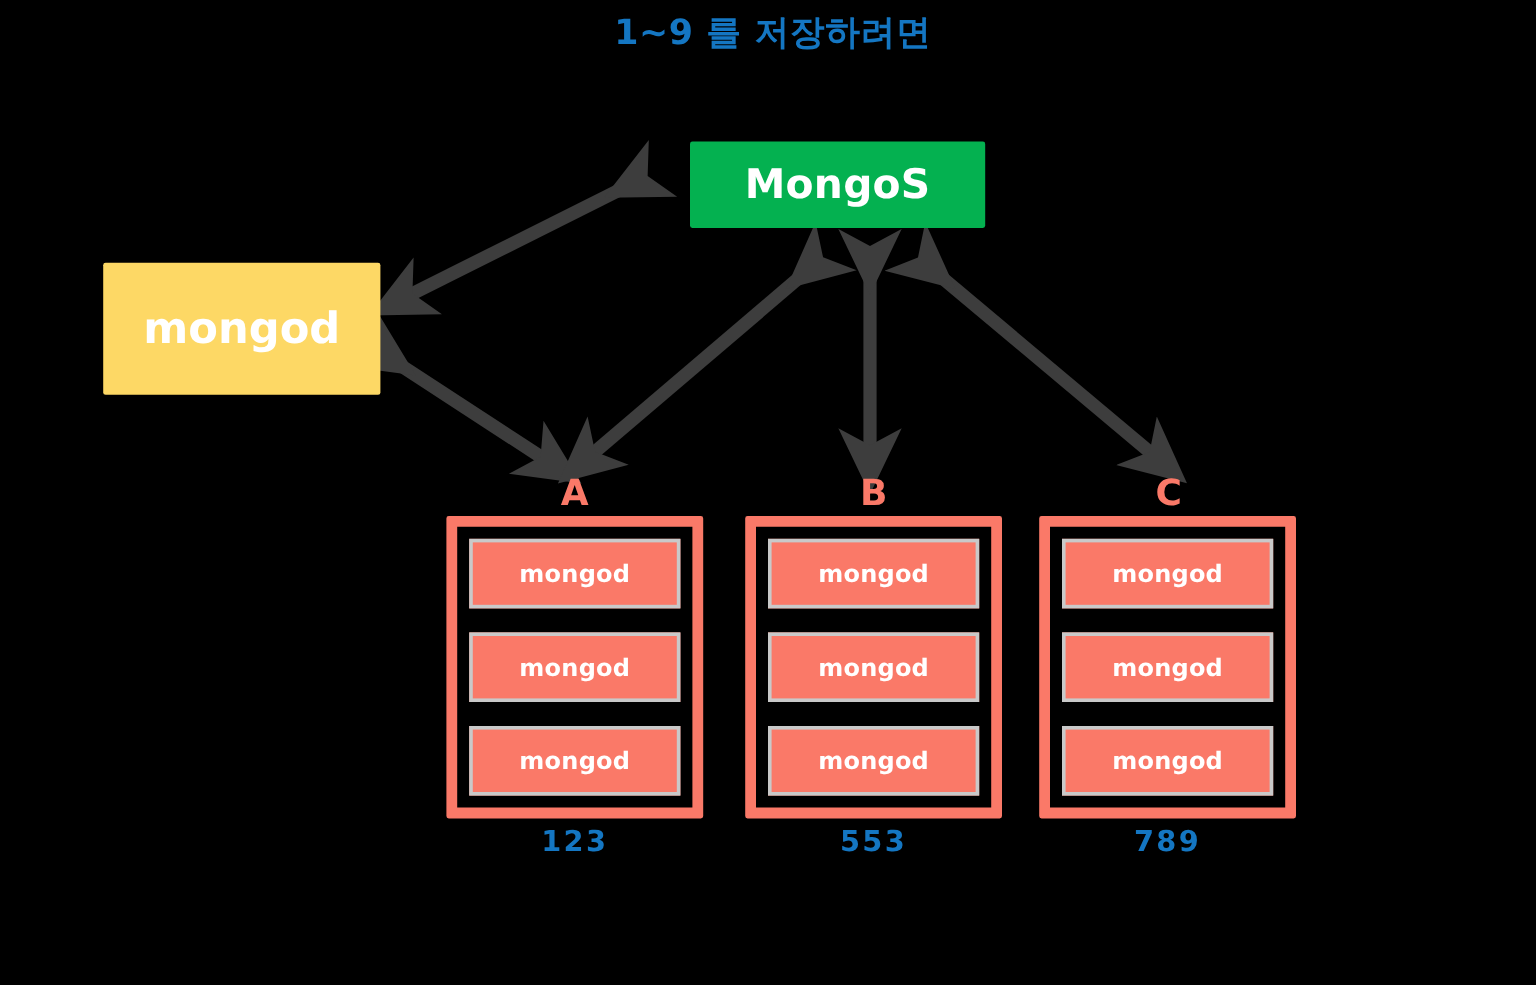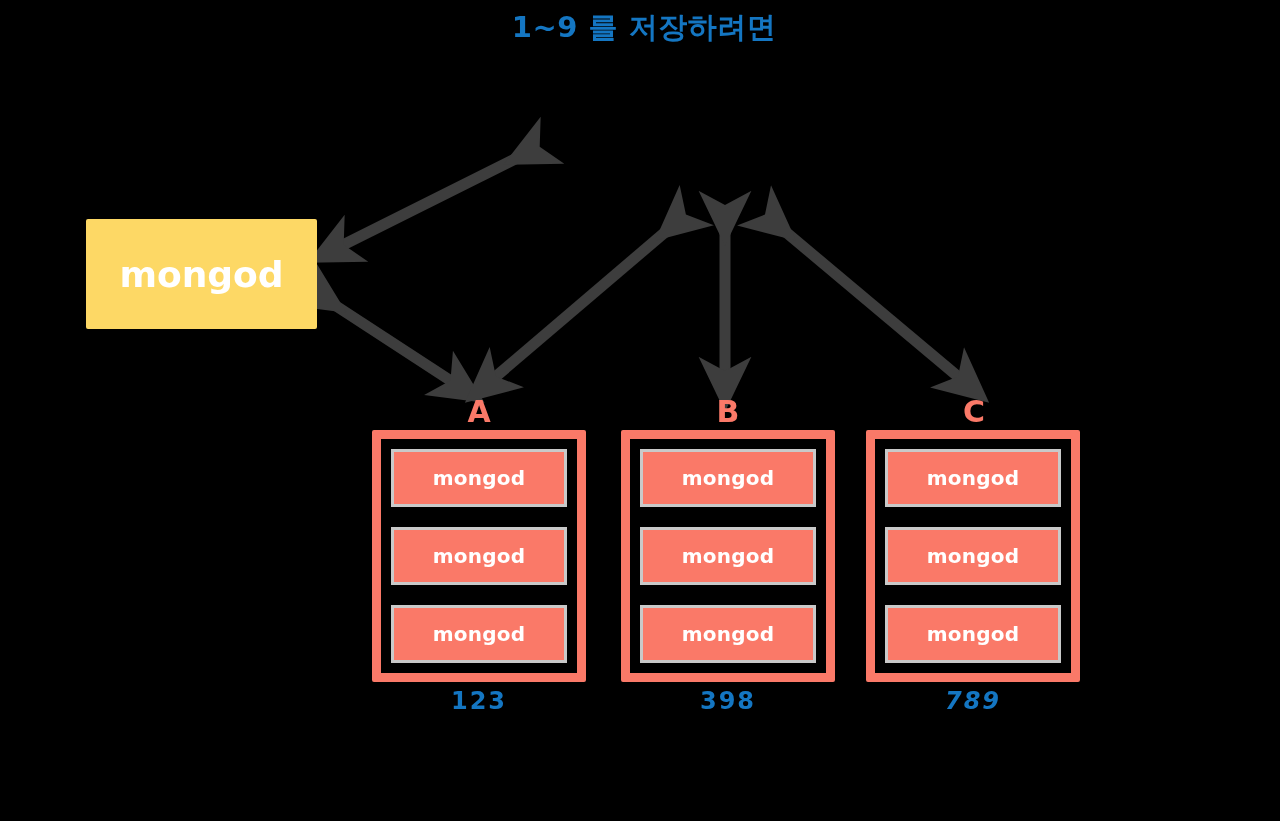--- a/index.html
+++ b/index.html
@@ -144,21 +144,21 @@
     width: 200px;
     text-align: center;
     color: #1476C2;
     font-size: 24px;
     font-weight: 900;
     letter-spacing: 2px;
     filter: blur(0.45px);
   }
   .num-a { left: 375px; top: 687px; }
   .num-b { left: 624px; top: 687px; }
-  .num-c { left: 869px; top: 687px; font-style: italic; }
+  .num-c { left: 869px; top: 687px; }
 </style>
 </head>
 <body>
 
 <div id="canvas">
 
   <div class="title">1~9 를 저장하려면</div>
 
   <svg class="arrow-layer" viewBox="0 0 1280 821" width="1280" height="821">
     <defs>
@@ -181,20 +181,23 @@
 
     <g>
       <line x1="721" y1="226" x2="721" y2="392" stroke="#3D3D3D" stroke-width="11" stroke-linecap="butt" marker-start="url(#ah)" marker-end="url(#ah)"></line>
     </g>
 
     <g>
       <line x1="777" y1="228" x2="970" y2="390" stroke="#3D3D3D" stroke-width="11" stroke-linecap="butt" marker-start="url(#ah)" marker-end="url(#ah)"></line>
     </g>
   </svg>
 
+  <div class="mongos-box">
+    <span class="label">MongoS</span>
+  </div>
 
   <div class="mongod-yellow">
     <span class="label">mongod</span>
   </div>
 
   <div class="shard-letter letter-a">A</div>
   <div class="shard shard-a">
     <div class="shard-inner">
       <div class="node-box">
         <span class="label">mongod</span>
@@ -216,21 +219,21 @@
         <span class="label">mongod</span>
       </div>
       <div class="node-box">
         <span class="label">mongod</span>
       </div>
       <div class="node-box">
         <span class="label">mongod</span>
       </div>
     </div>
   </div>
-  <div class="shard-number num-b">398</div>
+  <div class="shard-number num-b">553</div>
 
   <div class="shard-letter letter-c">C</div>
   <div class="shard shard-c">
     <div class="shard-inner">
       <div class="node-box">
         <span class="label">mongod</span>
       </div>
       <div class="node-box">
         <span class="label">mongod</span>
       </div>

